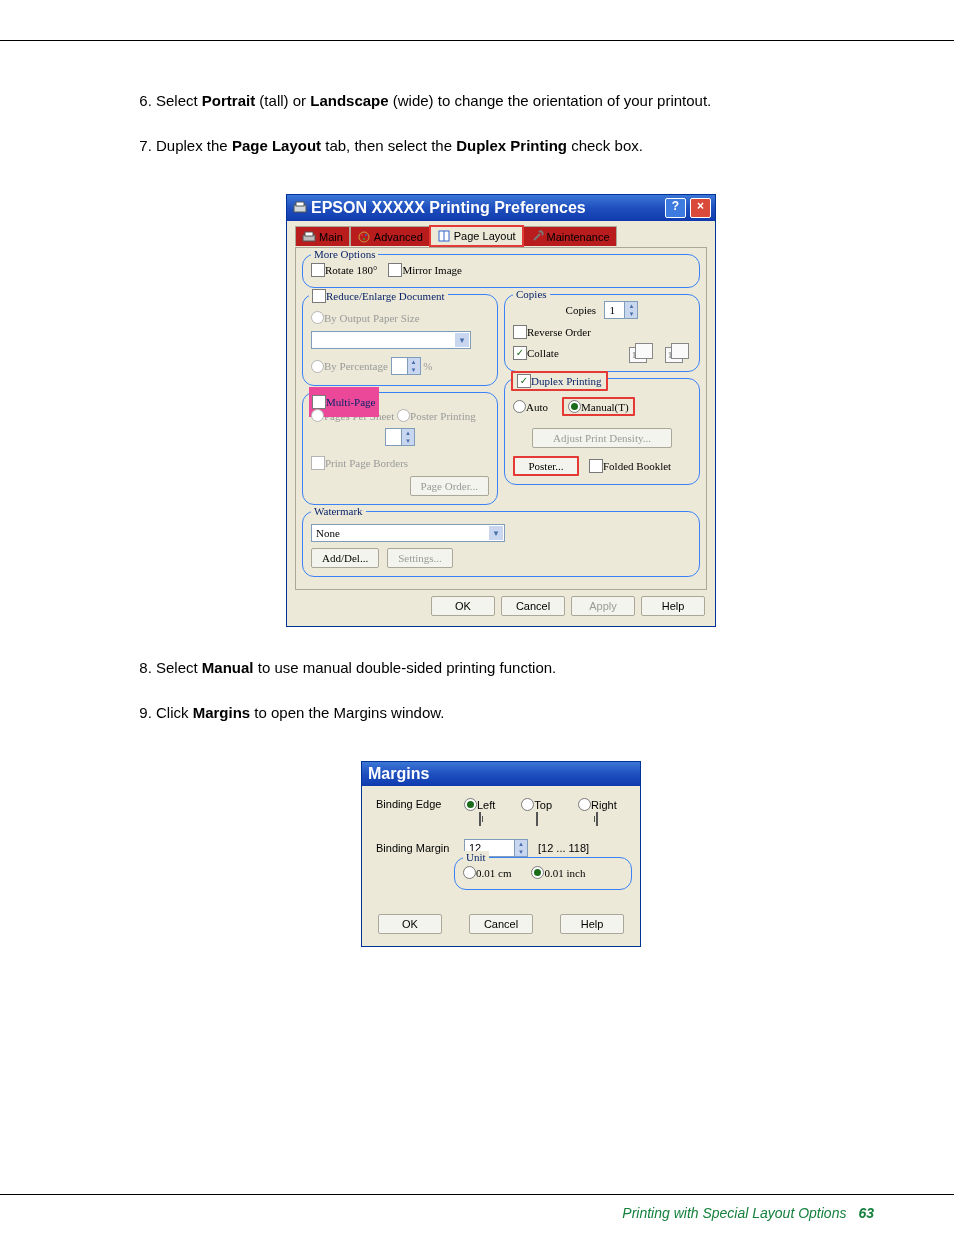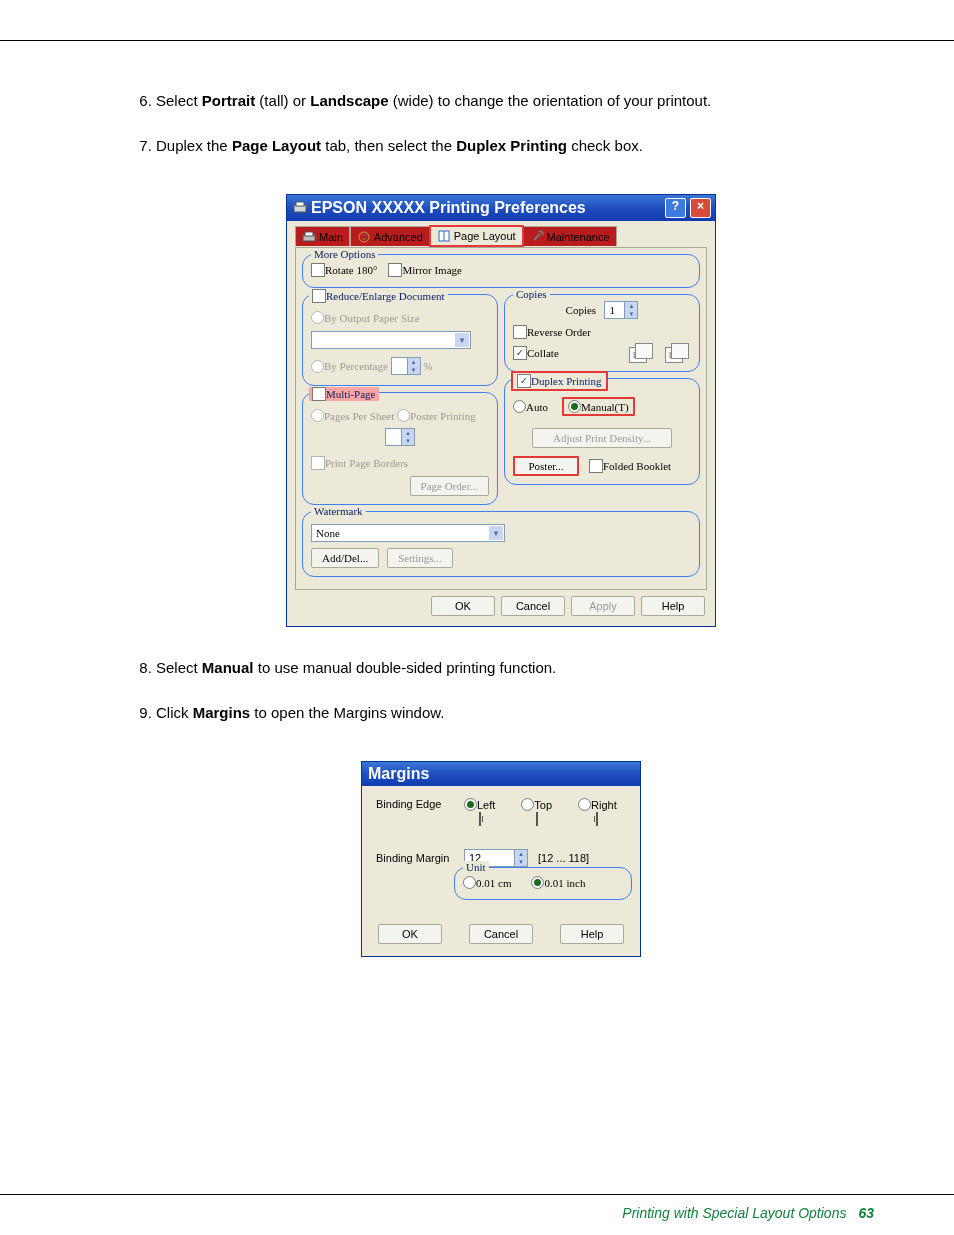--- a/index.html
+++ b/index.html
@@ -401,21 +401,21 @@
                       <span class="sp-btns">
                           <span>▴</span>
                           <span>▾</span>
                         </span>
                     </span>
                     &nbsp;<span>%</span>
                   </div>
                 </div>
 
                 <div class="group">
-                  <span class="chk" style="position:absolute;top:-8px;left:6px;background:#fca5a5;padding:0 3px;">
+                  <span class="chk" style="position:absolute;top:-8px;left:6px;background:#ec4899;padding:8px 3px;">
                     <span class="box"></span>
                     <span style="color:#0a246a">Multi-Page</span>
                   </span>
                   <div style="height:8px"></div>
                   <div class="rad disabled">
                     <span class="dot"></span>
                     <span>Pages Per Sheet</span>
                   </div>
                   <div class="rad disabled">
                     <span class="dot"></span>
@@ -562,21 +562,21 @@
               <div style="text-align:center">
                 <span class="rad">
                   <span class="dot"></span>
                   <span>Right</span>
                 </span><br>
                 <span class="bind-icon right"></span>
               </div>
             </div>
           </div>
 
-          <div style="display:flex;align-items:center;gap:10px;margin-top:24px">
+          <div style="display:flex;align-items:center;gap:10px;margin-top:14px">
             <div style="width:78px">Binding Margin</div>
             <span class="spinner" style="width:64px">
               <span>12</span>
               <span class="sp-btns">
                   <span>▴</span>
                   <span>▾</span>
                 </span>
             </span>
             <span>[12 ... 118]</span>
           </div>

